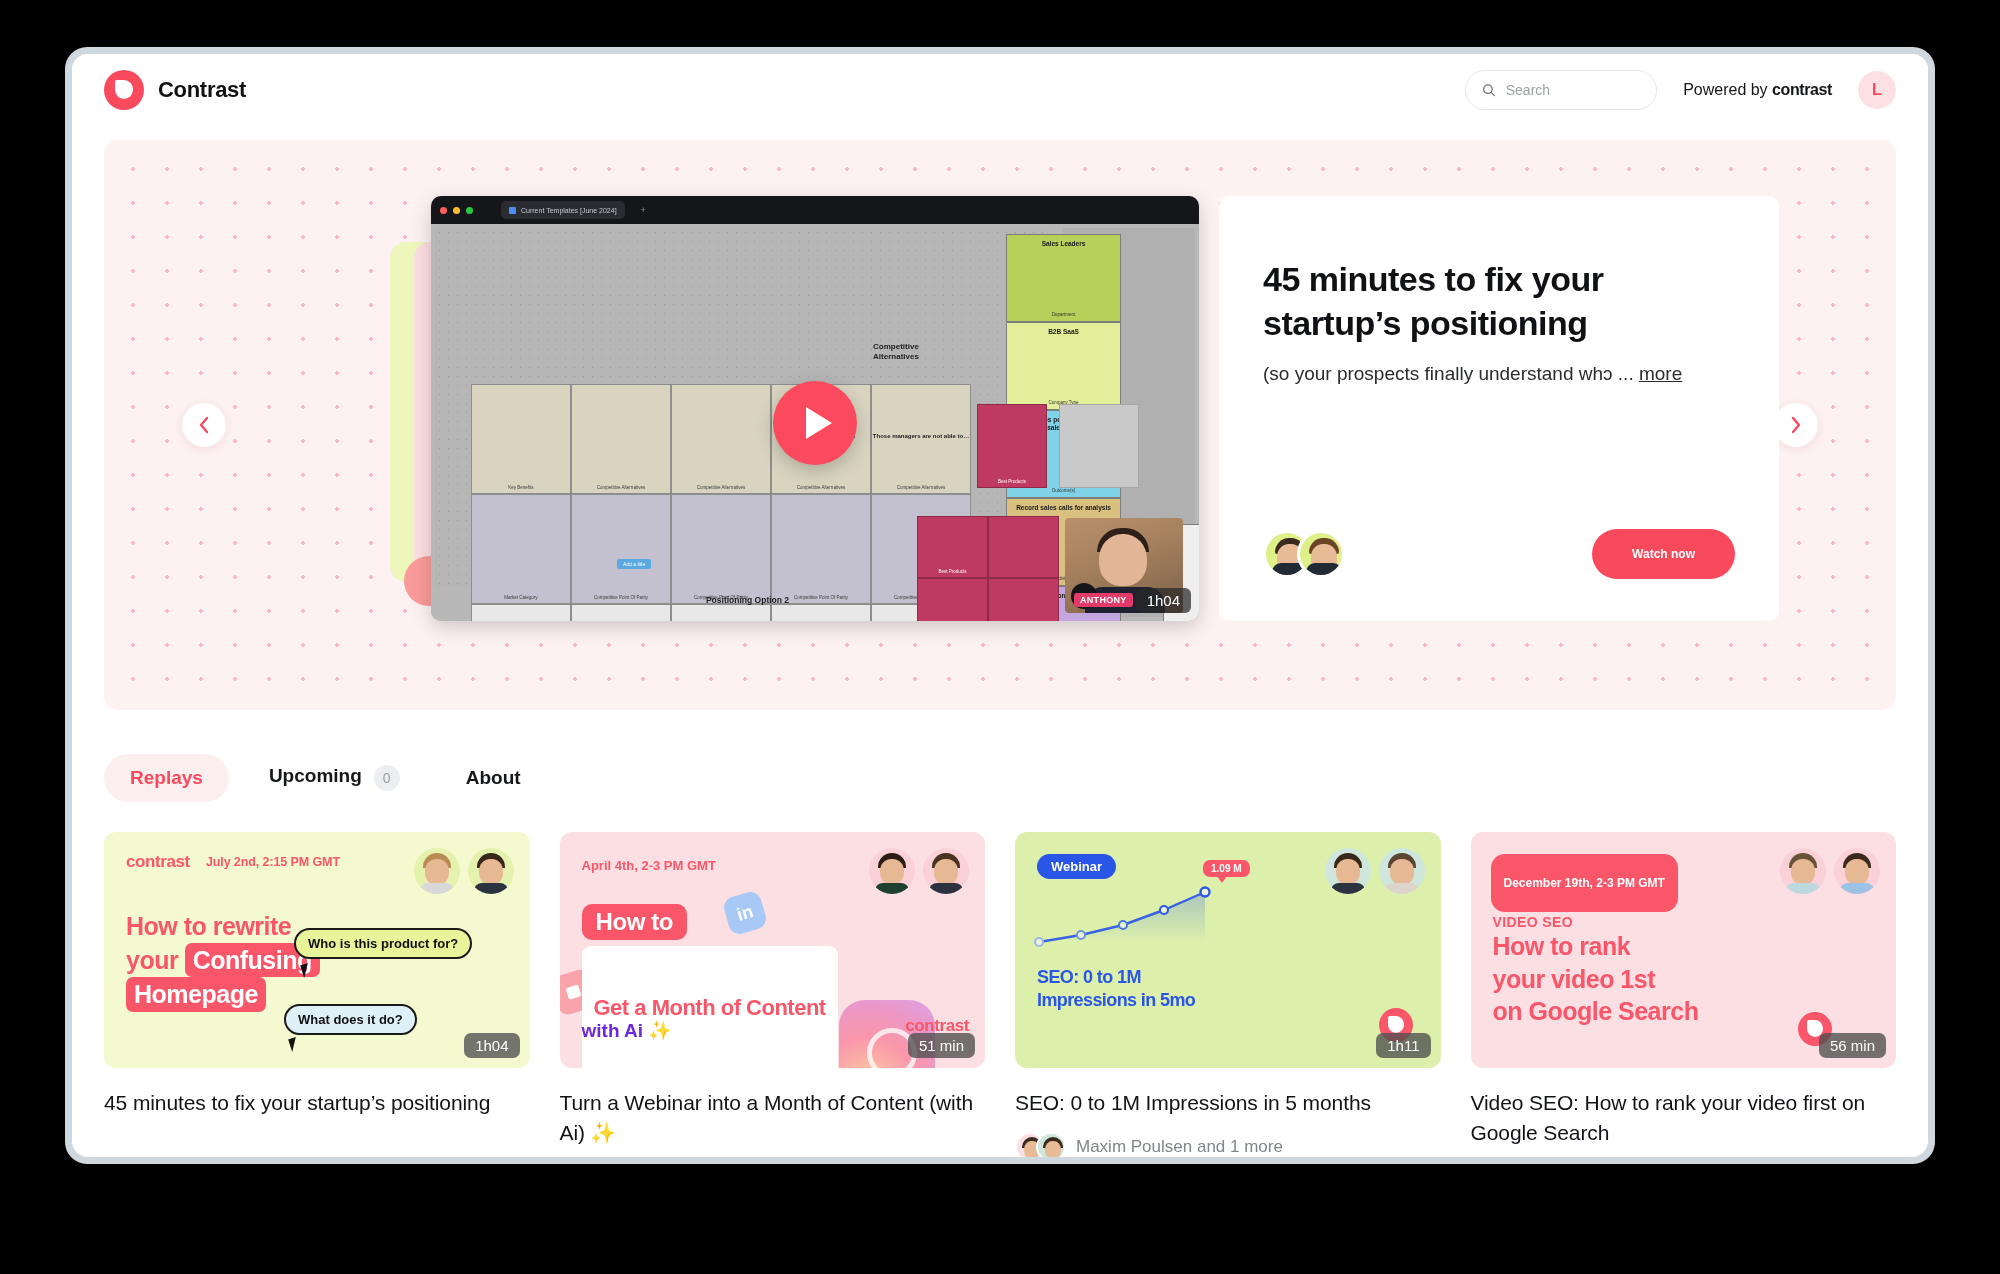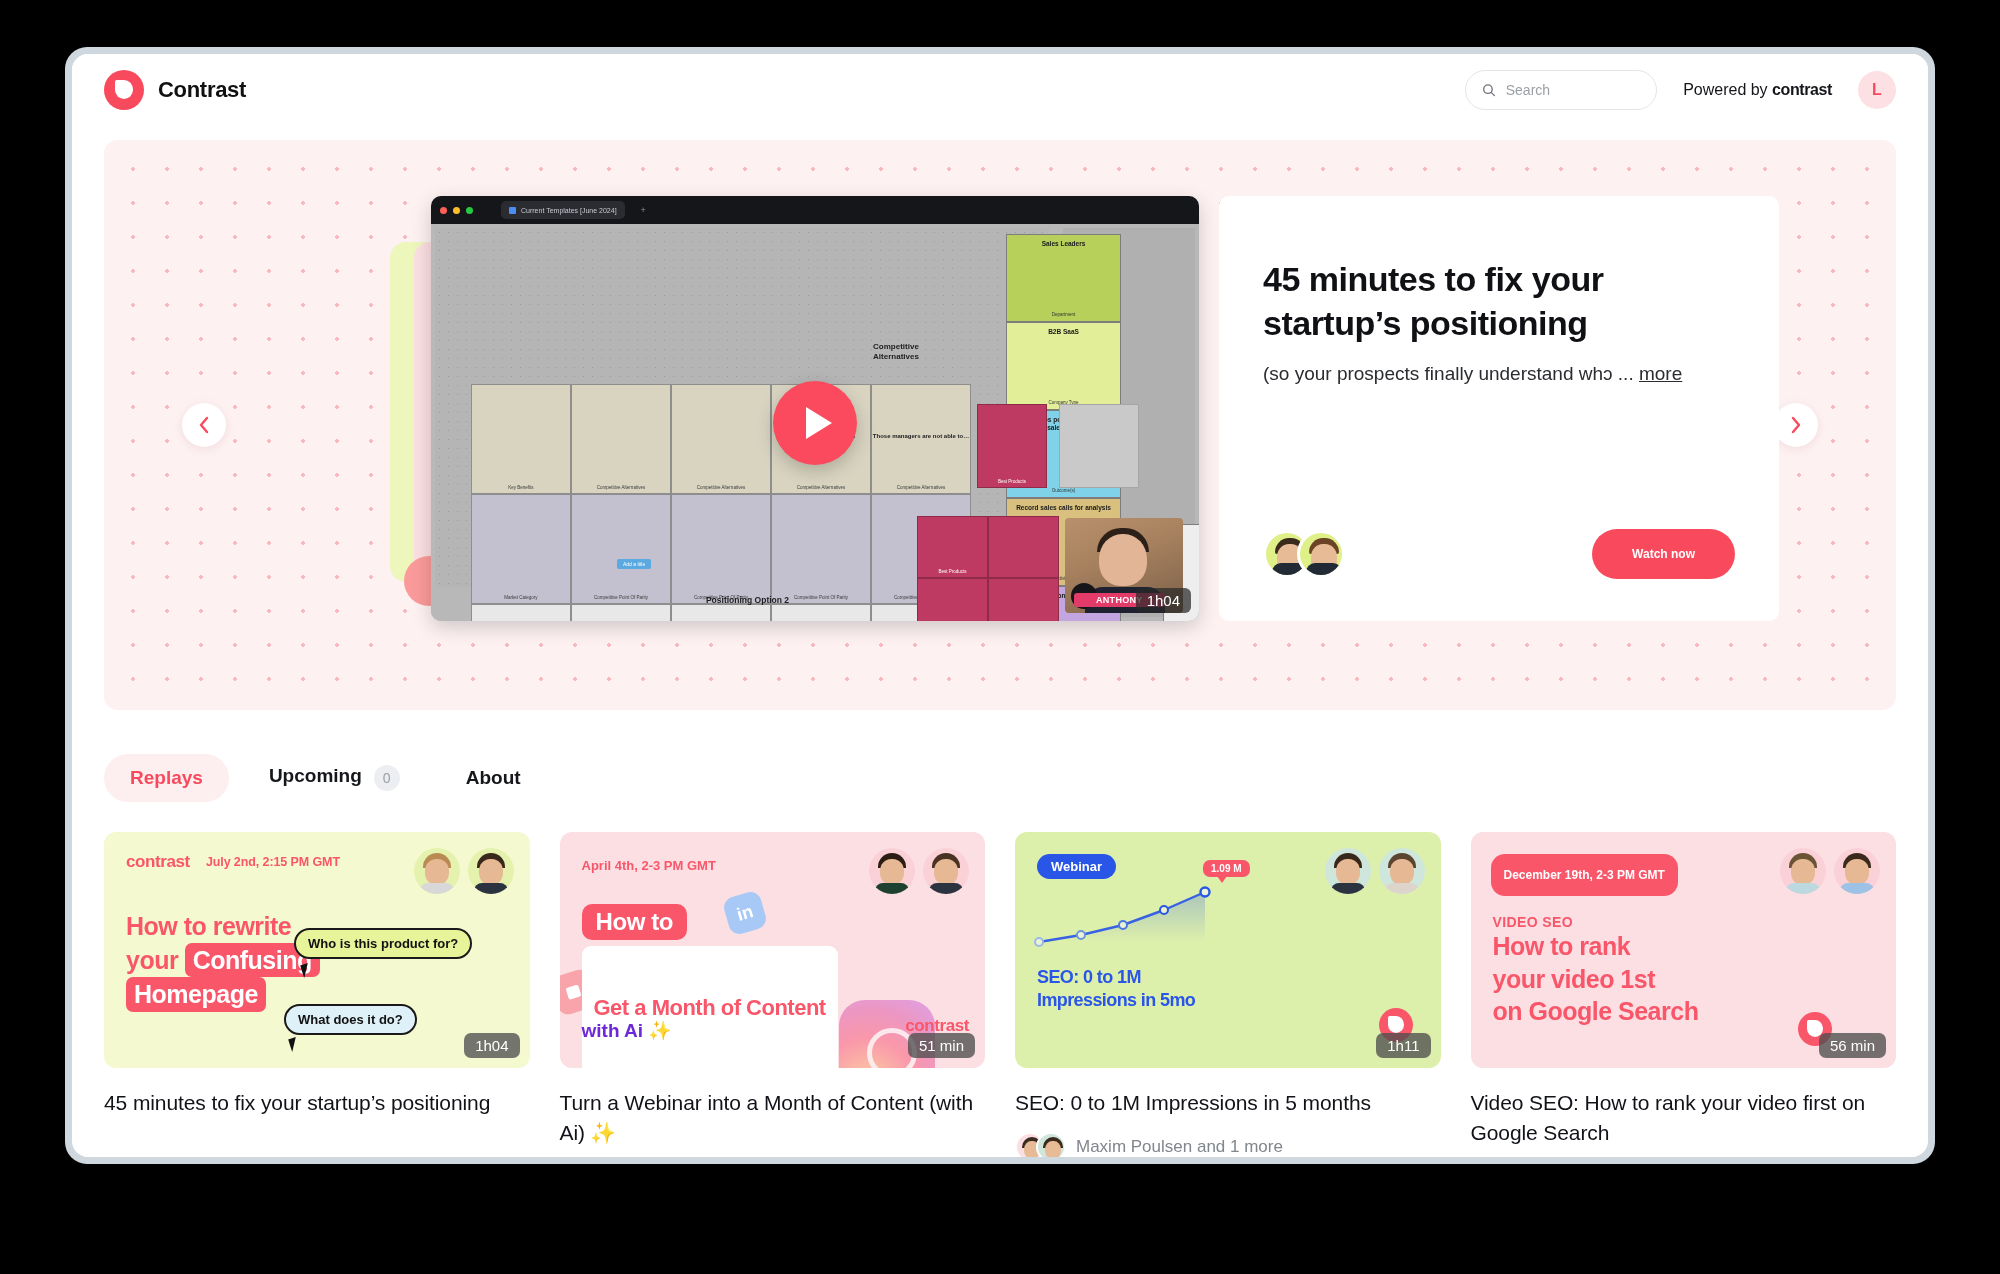--- a/index.html
+++ b/index.html
@@ -159,21 +159,21 @@
   }
   .pip .face{
     position:absolute;left:34px;top:16px;width:48px;height:52px;border-radius:48% 48% 44% 44%;
     background:#e2b596;
   }
   .pip .hair{position:absolute;left:32px;top:10px;width:52px;height:24px;border-radius:26px 26px 0 0;background:#2d2018;}
   .pip .body{position:absolute;left:20px;bottom:0;width:80px;height:26px;border-radius:18px 18px 0 0;background:#1e2230;}
   .pip .mic{position:absolute;left:6px;bottom:4px;width:26px;height:26px;border-radius:50%;background:#15151a;}
   .pip-name{
     position:absolute;left:9px;bottom:6px;background:#e23a69;color:#fff;
-    font-size:9px;font-weight:700;padding:2px 22px;border-radius:3px;letter-spacing:.3px;
+    font-size:9px;font-weight:700;padding:2px 6px;border-radius:3px;letter-spacing:.3px;
   }
   .play-btn{
     position:absolute;left:50%;top:50%;transform:translate(-50%,-50%);
     width:84px;height:84px;border-radius:50%;background:#FB4A5E;
     display:flex;align-items:center;justify-content:center;
     box-shadow:0 6px 18px rgba(0,0,0,.2);cursor:pointer;
   }
   .play-btn::after{
     content:"";border-left:26px solid #fff;border-top:16px solid transparent;
     border-bottom:16px solid transparent;margin-left:7px;
@@ -338,21 +338,21 @@
   .t3 .h3t{ position:absolute;left:22px;top:134px;font-size:18px;font-weight:800;color:#2a56e8;line-height:1.26;letter-spacing:-.6px; }
   .t3 .cicon{
     position:absolute;right:28px;bottom:26px;width:34px;height:34px;border-radius:50%;background:#F9566A;
   }
   .t3 .cicon::after{content:"";position:absolute;left:9px;top:8px;width:16px;height:17px;background:#fff;border-radius:2px 60% 60% 60%;}
 
   
   .t4{ background:#fbdfe3; }
   .t4 .date{
     position:absolute;left:20px;top:22px;background:#F9566A;color:#fff;border-radius:14px;
-    font-size:12px;font-weight:700;padding:14px 13px;
+    font-size:12px;font-weight:700;padding:22px 13px;
   }
   .t4 .kicker{ position:absolute;left:22px;top:82px;font-size:14px;font-weight:800;color:#F9566A;letter-spacing:.4px; }
   .t4 .h4t{ position:absolute;left:22px;top:98px;font-size:25px;font-weight:800;color:#F9566A;line-height:1.3;letter-spacing:-.5px; }
   .t4 .cicon{ position:absolute;right:64px;bottom:22px;width:34px;height:34px;border-radius:50%;background:#F9566A; }
   .t4 .cicon::after{content:"";position:absolute;left:9px;top:8px;width:16px;height:17px;background:#fff;border-radius:2px 60% 60% 60%;}
 </style>
 </head>
 <body>
 
 <div class="window-frame">

